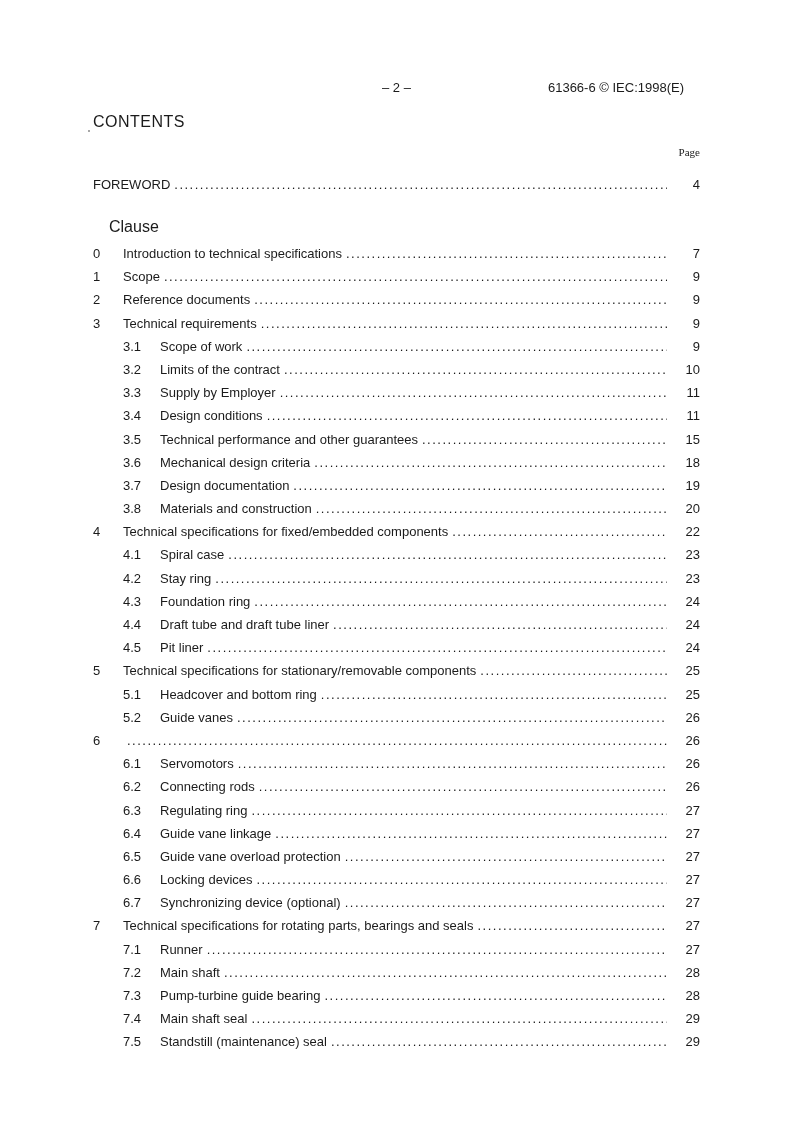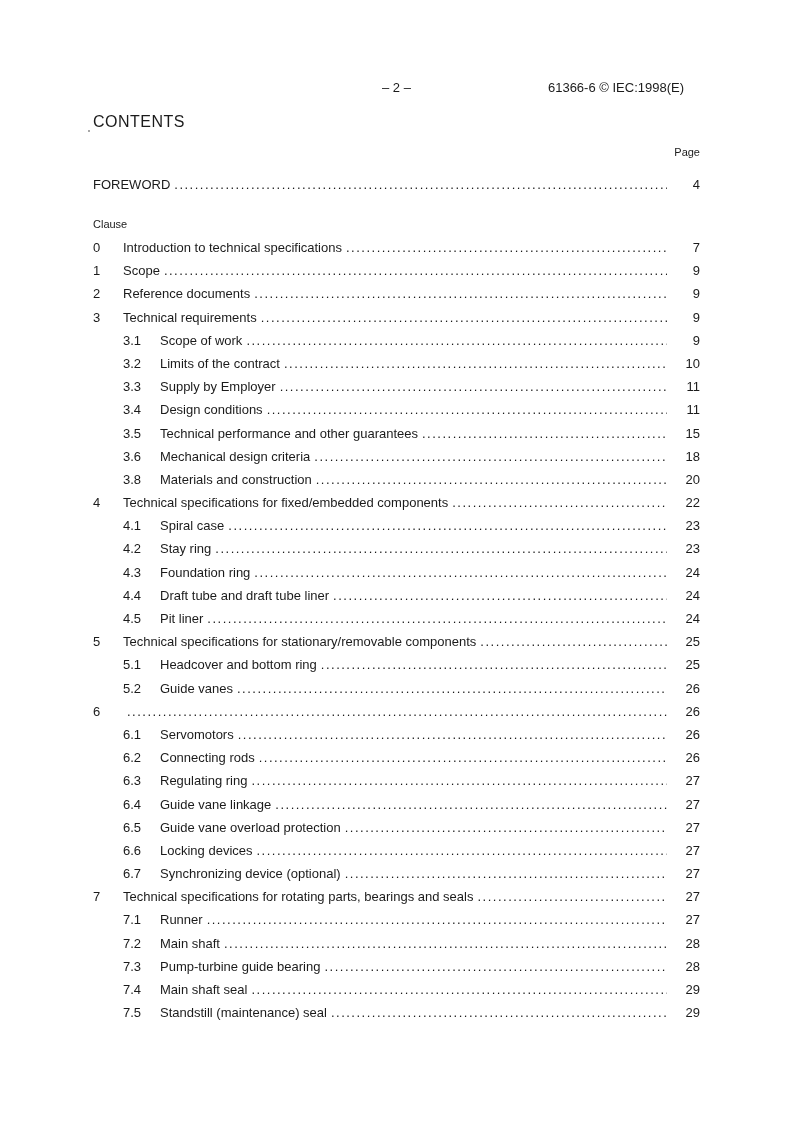--- a/index.html
+++ b/index.html
@@ -37,32 +37,34 @@
   .contents-title {
     font-size: 16px;
     letter-spacing: 0.5px;
     margin-top: 17px;
     font-weight: 400;
   }
   .page-label {
     text-align: right;
     font-size: 11px;
     margin-top: 15px;
+    font-family: Liberation Serif, serif;
   }
   .foreword-row {
     display: flex;
     align-items: center;
     font-size: 13px;
     margin-top: 15px;
     height: 23px;
   }
   .clause-label {
-    font-size: 11px;
+    font-size: 16px;
     margin-top: 22px;
     margin-bottom: 10px;
+    margin-left: 16px;
   }
   .toc-row {
     display: flex;
     align-items: baseline;
     height: 23.2px;
     font-size: 13px;
   }
   .toc-row .num { flex: 0 0 30px; }
   .toc-row.level-2 { padding-left: 30px; }
   .toc-row.level-2 .num { flex: 0 0 37px; }
@@ -170,20 +172,26 @@
         <span class="dots"></span>
         <span class="pg">15</span>
       </div>
       <div class="toc-row level-2">
         <span class="num">3.6</span>
         <span class="toc-title">Mechanical design criteria</span>
         <span class="dots"></span>
         <span class="pg">18</span>
       </div>
       <div class="toc-row level-2">
+        <span class="num">3.7</span>
+        <span class="toc-title">Design documentation</span>
+        <span class="dots"></span>
+        <span class="pg">19</span>
+      </div>
+      <div class="toc-row level-2">
         <span class="num">3.8</span>
         <span class="toc-title">Materials and construction</span>
         <span class="dots"></span>
         <span class="pg">20</span>
       </div>
       <div class="toc-row level-1">
         <span class="num">4</span>
         <span class="toc-title">Technical specifications for fixed/embedded components</span>
         <span class="dots"></span>
         <span class="pg">22</span>

